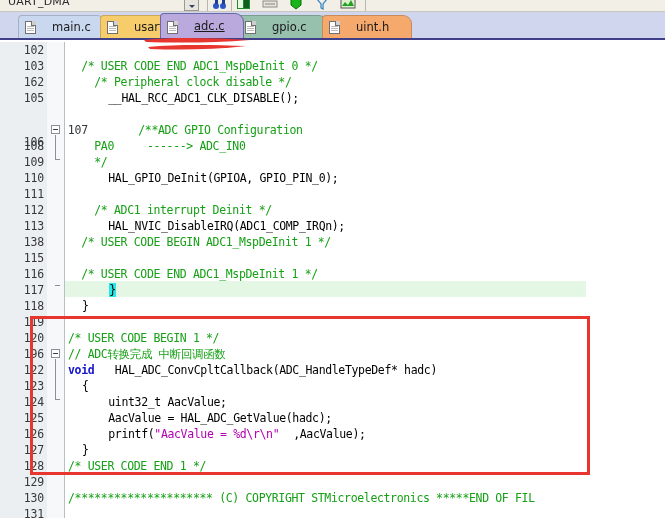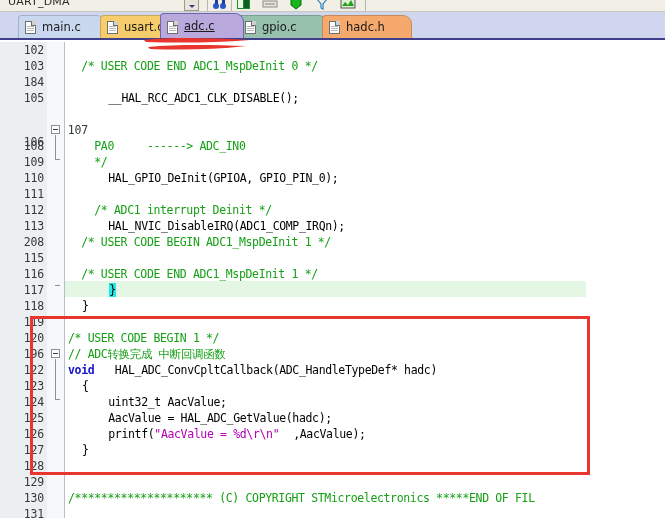--- a/index.html
+++ b/index.html
@@ -77,21 +77,21 @@
     border-bottom: 2px solid #3f3f8a;
     overflow: hidden;
   }
   .tab {
     position: absolute;
     top: 3px;
     height: 24px;
     padding: 0 10px 0 6px;
     display: flex;
     align-items: center;
-    gap: 6px;
+    gap: 16px;
     border-top-left-radius: 4px;
     border-top-right-radius: 9px;
     font-family: "DejaVu Sans", sans-serif;
     font-size: 11.5px;
     color: #1a1a1a;
     white-space: nowrap;
     border: 1px solid rgba(0,0,0,.18);
     border-bottom: none;
   }
   .tab.active {
@@ -325,53 +325,55 @@
       <span class="tablabel">adc.c</span>
     </div>
 
     <div class="tab" style="left:238px; width:90px;  background:#97c0ad;">
       <span class="doc-icon"></span>
       <span class="tablabel">gpio.c</span>
     </div>
 
     <div class="tab" style="left:322px; width:90px;  background:#f6a96d;">
       <span class="doc-icon"></span>
-      <span class="tablabel">hadc.h</span>
+      <span class="tablabel">uint.h</span>
     </div>
   </div>
 
   <div class="editor">
     <div class="gutter-bg"></div>
     <div class="fold-bg"></div>
     <div class="gutter-sep"></div>
 
     <div class="hl-line" style="top:239px;"></div>
 
     <div id="lines">
         <div class="line" style="top: 0px;">
           <div class="lineno">102</div>
           <div class="code"><span class="c-plain"></span></div>
         </div>
         <div class="line" style="top: 16px;">
           <div class="lineno">103</div>
           <div class="code"><span class="c-comment">  /* USER CODE END ADC1_MspDeInit 0 */</span></div>
         </div>
         <div class="line" style="top: 32px;">
-          <div class="lineno">184</div>
+          <div class="lineno">162</div>
+          <div class="code"><span class="c-comment">    /* Peripheral clock disable */</span></div>
         </div>
         <div class="line" style="top: 48px;">
           <div class="lineno">105</div>
           <div class="code"><span class="c-plain">    __HAL_RCC_ADC1_CLK_DISABLE();</span></div>
         </div>
         <div class="line" style="top: 64px; margin-top: 28px;">
           <div class="lineno">106</div>
           <div class="code"><span class="c-plain"></span></div>
         </div>
         <div class="line" style="top: 80px; margin-left: 44px;">
           <div class="lineno">107</div>
+          <div class="code"><span class="c-comment">    /**ADC GPIO Configuration</span></div>
         </div>
         <div class="line" style="top: 96px;">
           <div class="lineno">108</div>
           <div class="code"><span class="c-comment">    PA0     ------&gt; ADC_IN0</span></div>
         </div>
         <div class="line" style="top: 112px;">
           <div class="lineno">109</div>
           <div class="code"><span class="c-comment">    */</span></div>
         </div>
         <div class="line" style="top: 128px;">
@@ -384,21 +386,21 @@
         </div>
         <div class="line" style="top: 160px;">
           <div class="lineno">112</div>
           <div class="code"><span class="c-comment">    /* ADC1 interrupt Deinit */</span></div>
         </div>
         <div class="line" style="top: 176px;">
           <div class="lineno">113</div>
           <div class="code"><span class="c-plain">    HAL_NVIC_DisableIRQ(ADC1_COMP_IRQn);</span></div>
         </div>
         <div class="line" style="top: 192px;">
-          <div class="lineno">208</div>
+          <div class="lineno">138</div>
           <div class="code"><span class="c-comment">  /* USER CODE BEGIN ADC1_MspDeInit 1 */</span></div>
         </div>
         <div class="line" style="top: 208px;">
           <div class="lineno">115</div>
           <div class="code"><span class="c-plain"></span></div>
         </div>
         <div class="line" style="top: 224px;">
           <div class="lineno">116</div>
           <div class="code"><span class="c-comment">  /* USER CODE END ADC1_MspDeInit 1 */</span></div>
         </div>
@@ -441,20 +443,21 @@
         <div class="line" style="top: 384px;">
           <div class="lineno">126</div>
           <div class="code"><span class="c-plain">    printf(</span><span class="c-string">"AacValue = %d\r\n"</span><span class="c-plain">,AacValue);</span></div>
         </div>
         <div class="line" style="top: 400px;">
           <div class="lineno">127</div>
           <div class="code"><span class="c-plain">}</span></div>
         </div>
         <div class="line" style="top: 416px;">
           <div class="lineno">128</div>
+          <div class="code"><span class="c-comment">/* USER CODE END 1 */</span></div>
         </div>
         <div class="line" style="top: 432px;">
           <div class="lineno">129</div>
           <div class="code"><span class="c-plain"></span></div>
         </div>
         <div class="line" style="top: 448px;">
           <div class="lineno">130</div>
           <div class="code"><span class="c-comment">/********************* (C) COPYRIGHT STMicroelectronics *****END OF FIL</span></div>
         </div>
         <div class="line" style="top: 464px;">

